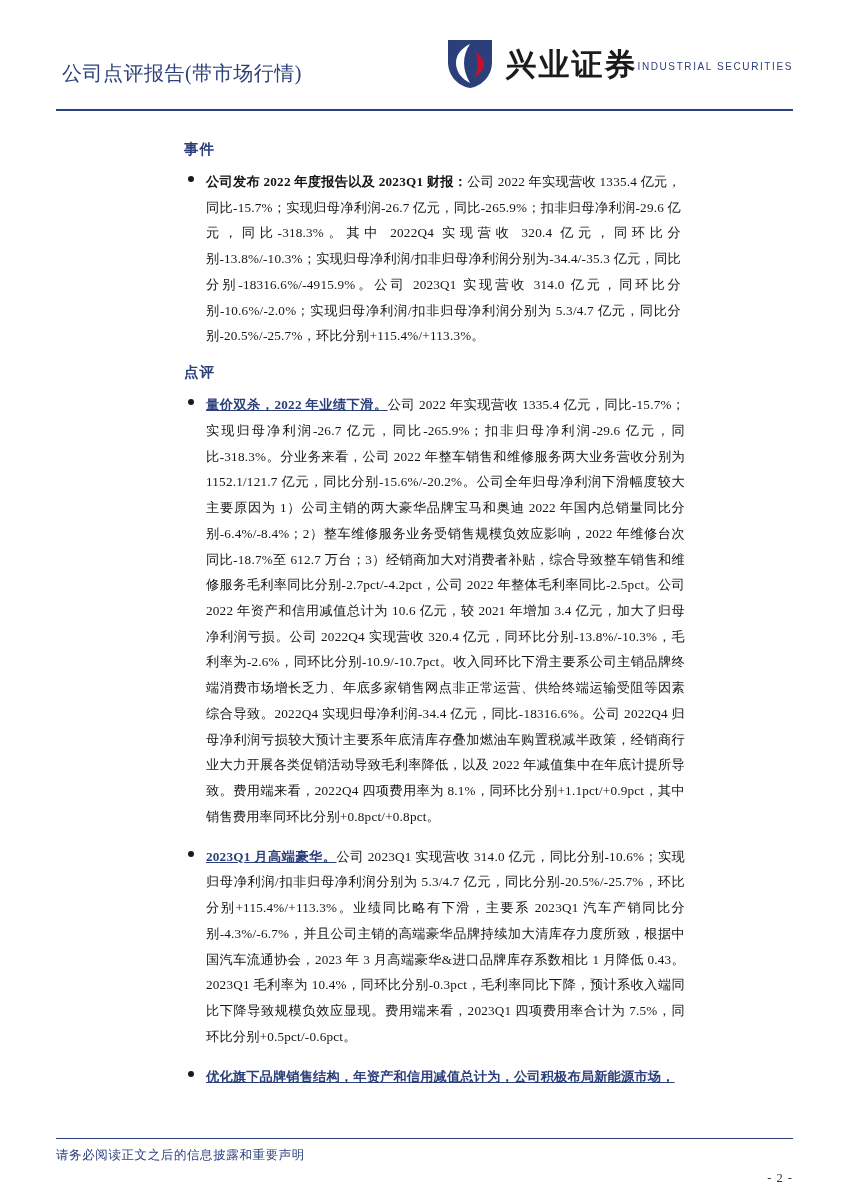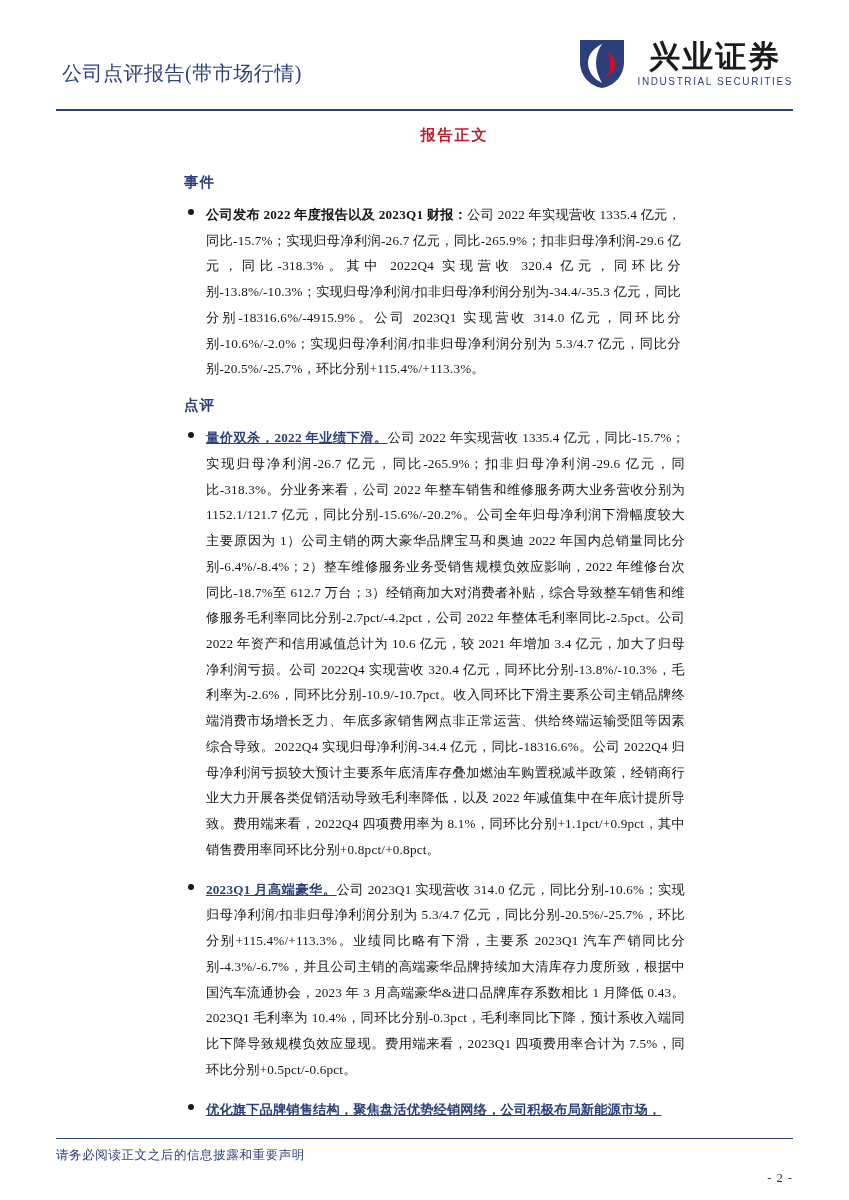--- a/index.html
+++ b/index.html
@@ -45,21 +45,21 @@
     align-items: center;
     gap: 10px;
   }
   .logo-mark {
     width: 52px; height: 52px;
     position: relative;
     flex: 0 0 auto;
   }
   .logo-text {
     display: flex;
-    flex-direction: column;
+    flex-direction: row;
     align-items: center;
     line-height: 1;
   }
   .logo-cn {
     font-size: 31px;
     letter-spacing: 2px;
     color: #1b1b1b;
     font-weight: bold;
     font-family: "Liberation Serif", serif;
   }
@@ -174,21 +174,20 @@
       <span class="logo-cn">兴业证券</span>
       <span class="logo-en">INDUSTRIAL SECURITIES</span>
     </div>
   </div>
 
   <div class="header-rule"></div>
 </div>
 
 <div class="content">
 
-  <div class="doc-title">报告正文</div>
 
   <div class="section-head">事件</div>
 
   <div class="bullet-block">
     <div class="bullet-dot">
         <i></i>
       </div>
     <div class="bullet-text">
       <span class="lead-bold">公司发布 2022 年度报告以及 2023Q1 财报：</span><span>公司 2022 年实现营收 1335.4 亿元，同比-15.7%；实现归母净利润-26.7 亿元，同比-265.9%；扣非归母净利润-29.6 亿元，同比-318.3%。其中 2022Q4 实现营收 320.4 亿元，同环比分别-13.8%/-10.3%；实现归母净利润/扣非归母净利润分别为-34.4/-35.3 亿元，同比分别-18316.6%/-4915.9%。公司 2023Q1 实现营收 314.0 亿元，同环比分别-10.6%/-2.0%；实现归母净利润/扣非归母净利润分别为 5.3/4.7 亿元，同比分别-20.5%/-25.7%，环比分别+115.4%/+113.3%。</span>
     </div>
@@ -212,21 +211,21 @@
     <div class="bullet-text wide">
       <span class="lead-blue">2023Q1 月高端豪华。</span><span>公司 2023Q1 实现营收 314.0 亿元，同比分别-10.6%；实现归母净利润/扣非归母净利润分别为 5.3/4.7 亿元，同比分别-20.5%/-25.7%，环比分别+115.4%/+113.3%。业绩同比略有下滑，主要系 2023Q1 汽车产销同比分别-4.3%/-6.7%，并且公司主销的高端豪华品牌持续加大清库存力度所致，根据中国汽车流通协会，2023 年 3 月高端豪华&amp;进口品牌库存系数相比 1 月降低 0.43。2023Q1 毛利率为 10.4%，同环比分别-0.3pct，毛利率同比下降，预计系收入端同比下降导致规模负效应显现。费用端来看，2023Q1 四项费用率合计为 7.5%，同环比分别+0.5pct/-0.6pct。</span>
     </div>
   </div>
 
   <div class="bullet-block">
     <div class="bullet-dot">
         <i></i>
       </div>
     <div class="bullet-text wide">
-      <span class="lead-blue">优化旗下品牌销售结构，聚焦盘活优势经销网络，公司积极布局新能源市场，</span><span></span>
+      <span class="lead-blue">优化旗下品牌销售结构，年资产和信用减值总计为，公司积极布局新能源市场，</span><span></span>
     </div>
   </div>
 
 </div>
 
 <div class="footer">
   <div class="footer-rule"></div>
   <div class="footer-note">请务必阅读正文之后的信息披露和重要声明</div>
 </div>
 <div class="page-num">- 2 -</div>

